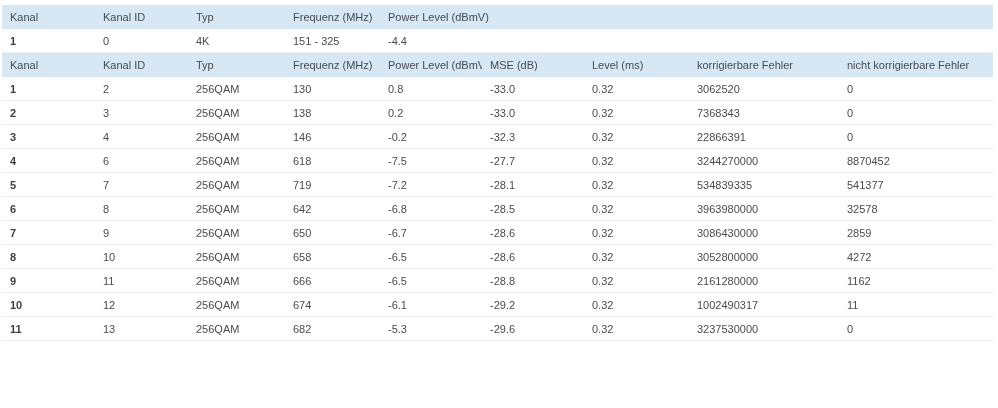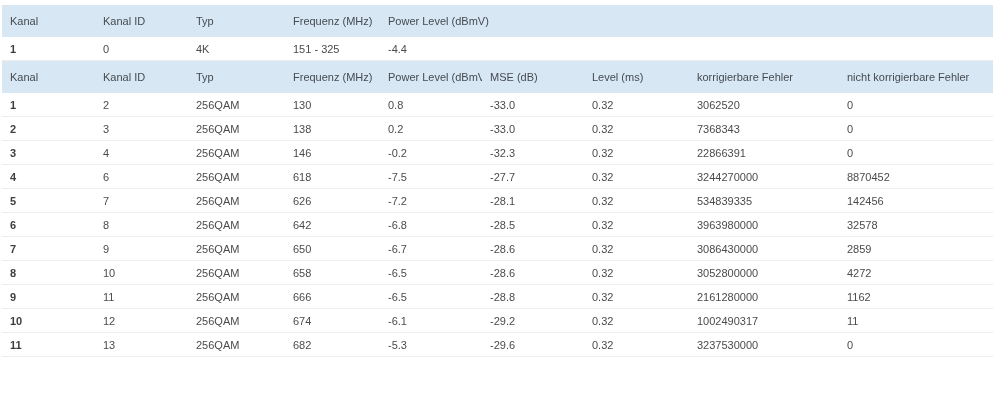--- a/index.html
+++ b/index.html
@@ -32,21 +32,21 @@
     width: 100%;
     border-collapse: collapse;
     table-layout: fixed;
     font-size: 11px;
   }
   thead th {
     background: var(--header-bg, #d7e7f4);
     color: #454b51;
     font-weight: 400;
     text-align: left;
-    height: 32px;
+    height: 24px;
     padding: 0 8px;
     overflow: hidden;
     white-space: nowrap;
   }
   tbody td, tbody th {
     text-align: left;
     height: 23px;
     padding: 0 8px;
     border-bottom: 1px solid var(--row-border, #ededed);
     background: #ffffff;
@@ -163,26 +163,26 @@
             <td>-7.5</td>
             <td>-27.7</td>
             <td>0.32</td>
             <td>3244270000</td>
             <td>8870452</td>
           </tr>
           <tr>
             <th class="rowhead">5</th>
             <td>7</td>
             <td>256QAM</td>
-            <td>626</td>
+            <td>719</td>
             <td>-7.2</td>
             <td>-28.1</td>
             <td>0.32</td>
             <td>534839335</td>
-            <td>142456</td>
+            <td>541377</td>
           </tr>
           <tr>
             <th class="rowhead">6</th>
             <td>8</td>
             <td>256QAM</td>
             <td>642</td>
             <td>-6.8</td>
             <td>-28.5</td>
             <td>0.32</td>
             <td>3963980000</td>

